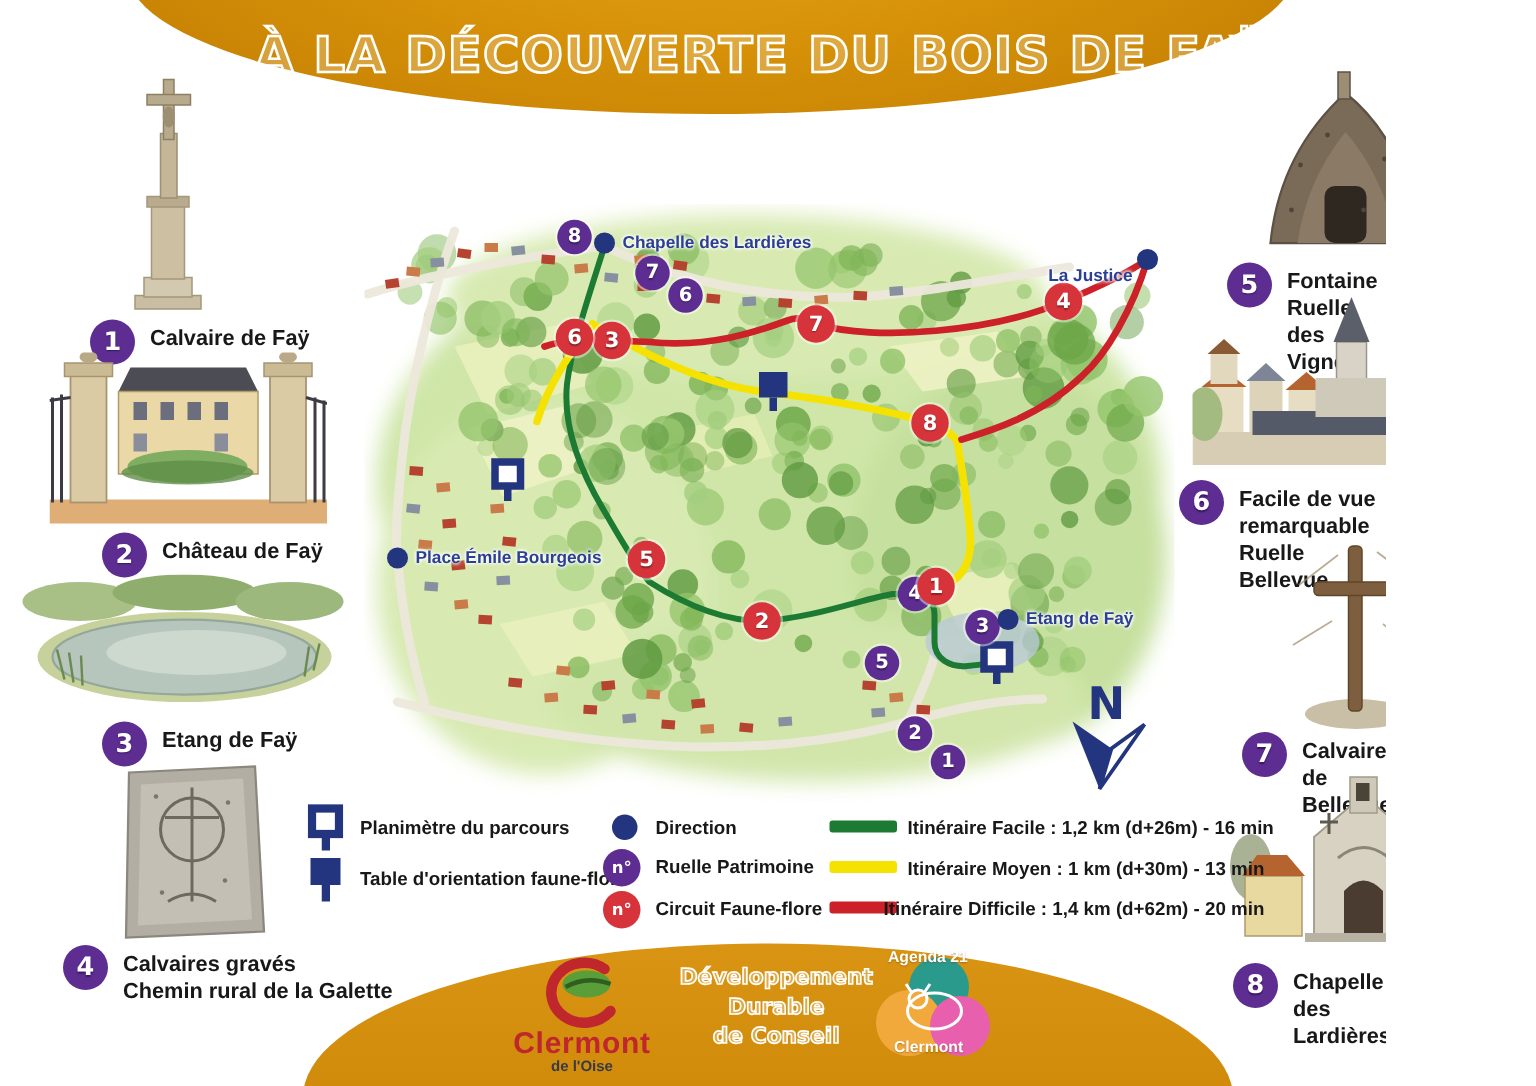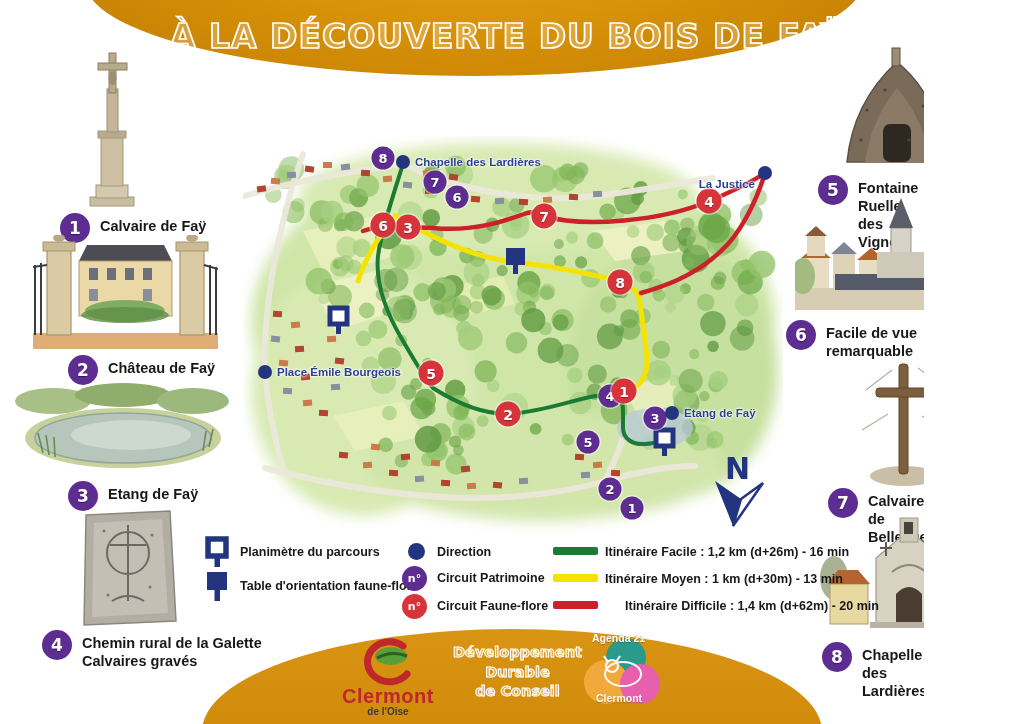--- a/index.html
+++ b/index.html
@@ -159,22 +159,22 @@
           <circle cx="32" cy="26" r="1.5"></circle>
           <circle cx="80" cy="30" r="1.5"></circle>
           <circle cx="36" cy="90" r="1.5"></circle>
           <circle cx="78" cy="82" r="1.5"></circle>
         </g>
     </svg>
   </div>
   <div class="caption" style="left:42px;top:630px">
     <div class="badge">4</div>
     <div class="cap-text">
+        <div>Calvaires gravés</div>
         <div>Chemin rural de la Galette</div>
-        <div>Calvaires gravés</div>
       </div>
   </div>
 
   <div class="illus" style="left:835px;top:40px">
     <svg width="128" height="135" viewBox="0 0 128 135">
       <path d="M12,122 Q18,62 62,22 Q102,54 114,122 Z" fill="#7a6b58" stroke="#5d5144" stroke-width="1.5"></path>
       <path d="M30,122 Q36,80 62,48 Q88,78 96,122 Z" fill="#8a7a66"></path>
       <rect x="48" y="84" width="28" height="38" rx="7" fill="#2e2820"></rect>
       <rect x="57" y="8" width="8" height="18" fill="#9c8d77" stroke="#5d5144" stroke-width="1"></rect>
       <g fill="#4e443a">
@@ -218,20 +218,21 @@
       <rect x="82" y="56" width="48" height="26" fill="#cfc9ba"></rect>
       <ellipse cx="198" cy="70" rx="20" ry="26" fill="#93b270"></ellipse>
       <ellipse cx="208" cy="88" rx="14" ry="16" fill="#7da159"></ellipse>
       <ellipse cx="8" cy="80" rx="12" ry="18" fill="#a3bb80"></ellipse>
     </svg>
   </div>
   <div class="caption" style="left:786px;top:320px">
     <div class="badge">6</div>
     <div class="cap-text">
         <div>Facile de vue remarquable</div>
+        <div>Ruelle Bellevue</div>
       </div>
   </div>
 
   <div class="illus" style="left:852px;top:350px">
     <svg width="105" height="140" viewBox="0 0 105 140">
       <g stroke="#a08a6a" stroke-width="1.2" opacity=".7">
         <line x1="14" y1="40" x2="40" y2="20"></line>
           <line x1="90" y1="36" x2="66" y2="18"></line>
         <line x1="10" y1="80" x2="36" y2="64"></line>
           <line x1="94" y1="84" x2="70" y2="66"></line>
@@ -646,33 +647,33 @@
     <svg class="leg-icon" style="left:205px;top:570px" width="24" height="32" viewBox="0 0 24 32">
       <rect x="2" y="2" width="20" height="18" fill="#24357f"></rect>
       <rect x="9.5" y="20" width="5.5" height="11" fill="#24357f"></rect>
     </svg>
     <div class="leg-text" style="left:240px;top:579px">Table d'orientation faune-flore</div>
 
     <div style="position:absolute;left:408px;top:543px;width:17px;height:17px;border-radius:50%;background:#24357f;"></div>
     <div class="leg-text" style="left:437px;top:545px">Direction</div>
 
     <div class="circ-badge" style="left:402px;top:566px;width:25px;height:25px;background:#5e2d91">n°</div>
-    <div class="leg-text" style="left:437px;top:571px">Circuit Patrimoine</div>
+    <div class="leg-text" style="left:437px;top:571px">Ruelle Patrimoine</div>
 
     <div class="circ-badge" style="left:402px;top:594px;width:25px;height:25px;background:#d6343a">n°</div>
     <div class="leg-text" style="left:437px;top:599px">Circuit Faune-flore</div>
 
     <span class="route-swatch" style="left: 553px; top: 547px; background: rgb(29, 122, 51);"></span>
     <div class="leg-text" style="left:605px;top:545px">Itinéraire Facile : 1,2 km (d+26m) - 16 min</div>
 
     <span class="route-swatch" style="left: 553px; top: 574px; background: rgb(246, 226, 0);"></span>
     <div class="leg-text" style="left:605px;top:572px">Itinéraire Moyen : 1 km (d+30m) - 13 min</div>
 
     <span class="route-swatch" style="left: 553px; top: 601px; background: rgb(204, 33, 40);"></span>
-    <div class="leg-text" style="left:625px;top:599px">Itinéraire Difficile : 1,4 km (d+62m) - 20 min</div>
+    <div class="leg-text" style="left:589px;top:599px">Itinéraire Difficile : 1,4 km (d+62m) - 20 min</div>
   </div>
 
   <div class="banner" id="bottom-banner"></div>
 
   <div id="clermont-logo">
     <svg width="62" height="50" viewBox="0 0 62 50" style="display:block;margin:0 auto;">
       <path d="M46,10 A22,20 0 1 0 50,38" fill="none" stroke="#c0272d" stroke-width="7" stroke-linecap="round"></path>
       <ellipse cx="34" cy="20" rx="16" ry="9" fill="#5a9e3a"></ellipse>
       <path d="M20,22 Q34,14 50,20" fill="none" stroke="#2f5e1e" stroke-width="3"></path>
     </svg>

